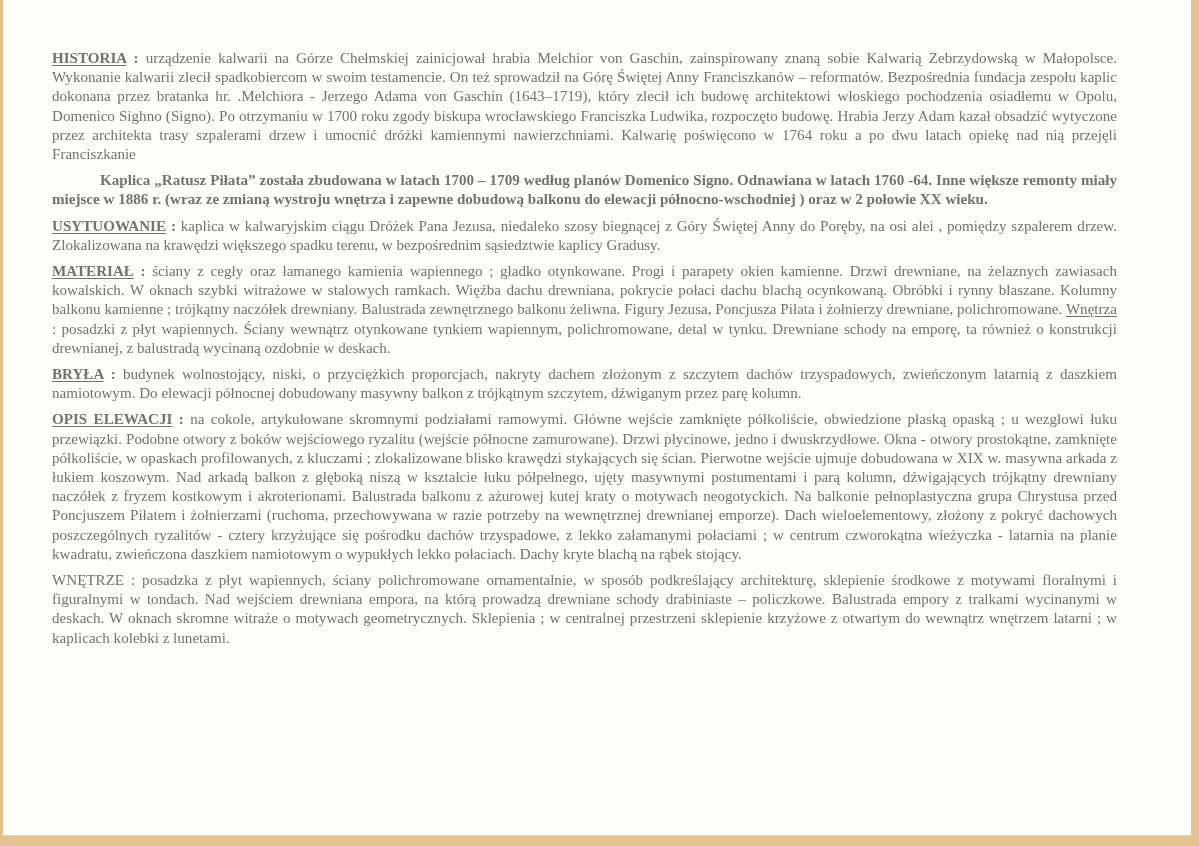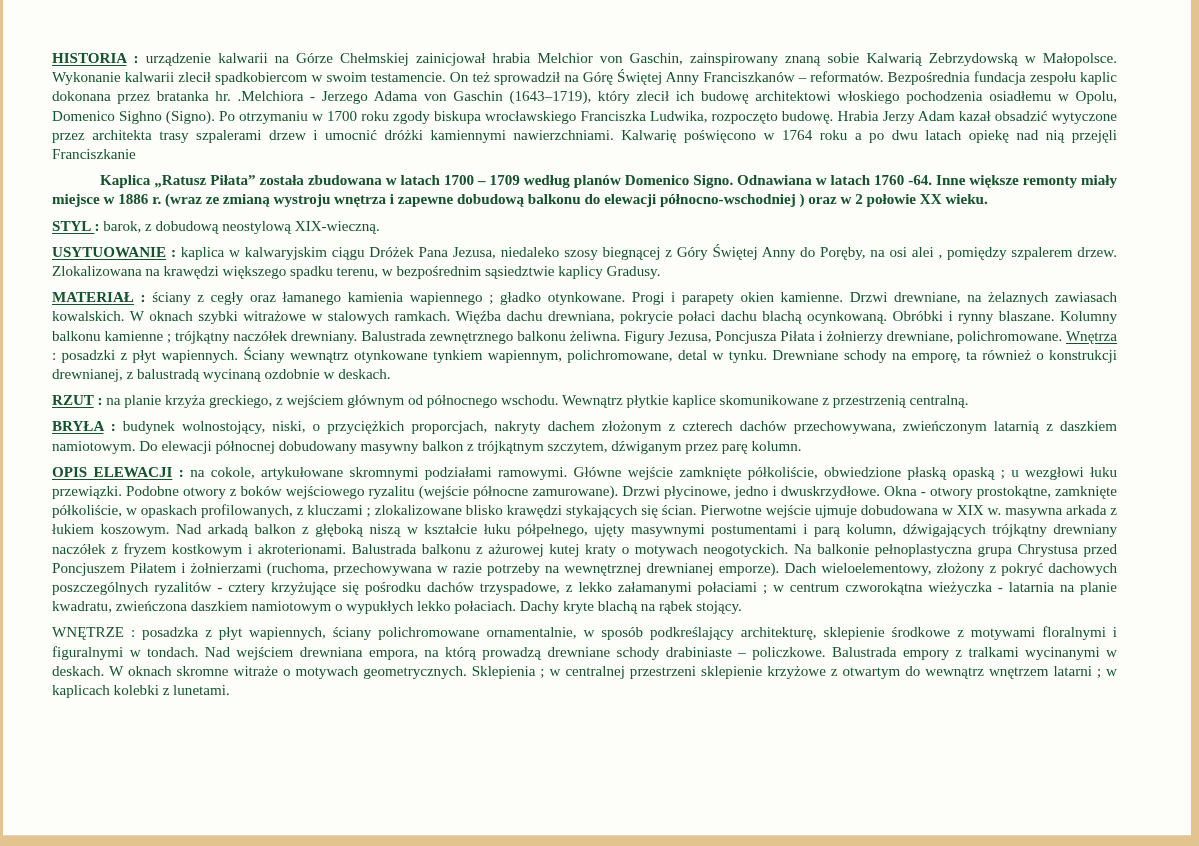--- a/index.html
+++ b/index.html
@@ -10,48 +10,46 @@
     }
     .page {
       position: absolute; left: 3px; top: 0;
       width: 1188px; height: 836px;
       background: #fdfdf9;
       box-shadow: inset 0 -1px 0 #d8d2c4;
     }
     .content {
       position: absolute; left: 49px; top: 49px; width: 1065px;
       font-family: "Liberation Serif", serif;
-      font-size: 15.1px; line-height: 19.2px; color: #14532d;
+      font-size: 15.1px; line-height: 19.2px; color: #737373;
       text-align: justify;
     }
     .para { margin: 0 0 7px 0; }
     .indent { text-indent: 48px; font-weight: bold; }
     .label { font-weight: bold; text-decoration: underline; text-underline-offset: 2px; }
     .sep { font-weight: bold; }
     .label-plain { text-underline-offset: 2px; }
     .sub { text-decoration: underline; text-underline-offset: 2px; }
   </style>
 </head>
 <body>
 
 <div class="page">
   <div class="content">
 
     <p class="para"><span class="label">HISTORIA</span><span class="sep"> : </span><span> urządzenie kalwarii na Górze Chełmskiej zainicjował hrabia Melchior von Gaschin, zainspirowany znaną sobie Kalwarią Zebrzydowską w Małopolsce. Wykonanie kalwarii zlecił spadkobiercom w swoim testamencie.  On też sprowadził na Górę Świętej Anny Franciszkanów – reformatów. Bezpośrednia fundacja zespołu kaplic dokonana przez bratanka hr. .Melchiora - Jerzego Adama von Gaschin (1643–1719), który zlecił ich budowę architektowi włoskiego pochodzenia osiadłemu w Opolu, Domenico Sighno (Signo). Po otrzymaniu w 1700 roku  zgody biskupa wrocławskiego Franciszka Ludwika, rozpoczęto budowę. Hrabia Jerzy Adam kazał obsadzić wytyczone przez architekta trasy szpalerami drzew i umocnić dróżki kamiennymi nawierzchniami. Kalwarię poświęcono w 1764 roku a po dwu latach opiekę nad nią przejęli Franciszkanie</span></p>
 
     <p class="para indent"><span>Kaplica „Ratusz Piłata” została zbudowana w latach 1700 – 1709 według planów Domenico Signo.  Odnawiana w latach 1760 -64. Inne większe remonty miały miejsce w 1886 r. (wraz ze zmianą wystroju wnętrza i zapewne dobudową balkonu do elewacji północno-wschodniej ) oraz w 2 połowie XX wieku.</span></p>
 
-    <p class="para"><span class="label">STYL </span><span class="sep"> : </span><span> barok, z dobudową neostylową  XIX-wieczną.</span></p>
 
     <p class="para"><span class="label">USYTUOWANIE</span><span class="sep"> : </span><span> kaplica w kalwaryjskim ciągu Dróżek Pana Jezusa, niedaleko szosy biegnącej z Góry Świętej Anny do Poręby, na osi alei , pomiędzy szpalerem  drzew. Zlokalizowana na krawędzi większego spadku terenu, w bezpośrednim sąsiedztwie kaplicy Gradusy.</span></p>
 
     <p class="para"><span class="label">MATERIAŁ</span><span class="sep"> : </span><span> ściany z cegły oraz łamanego kamienia wapiennego ; gładko otynkowane. Progi i parapety okien kamienne. Drzwi drewniane, na żelaznych zawiasach kowalskich. W oknach szybki witrażowe w stalowych ramkach. Więźba dachu drewniana, pokrycie połaci dachu blachą ocynkowaną. Obróbki i rynny blaszane. Kolumny balkonu kamienne ; trójkątny naczółek drewniany. Balustrada zewnętrznego balkonu żeliwna. Figury Jezusa, Poncjusza Piłata i żołnierzy drewniane, polichromowane.  </span><span class="sub">Wnętrza</span><span> : posadzki z płyt wapiennych. Ściany wewnątrz otynkowane tynkiem wapiennym, polichromowane, detal w tynku. Drewniane schody na emporę, ta również o konstrukcji drewnianej, z balustradą wycinaną ozdobnie w deskach.</span></p>
 
-    <p class="para"><span class="label">RZUT</span><span class="sep"> : </span><span>na planie krzyża greckiego, z wejściem głównym od północnego wschodu. Wewnątrz płytkie kaplice skomunikowane z przestrzenią centralną.</span></p>
 
-    <p class="para"><span class="label">BRYŁA</span><span class="sep"> : </span><span>budynek wolnostojący, niski, o przyciężkich proporcjach, nakryty dachem złożonym z czterech dachów przechowywana, zwieńczonym latarnią z daszkiem namiotowym. Do elewacji północnej dobudowany masywny balkon z trójkątnym szczytem, dźwiganym przez parę kolumn.</span></p>
+    <p class="para"><span class="label">BRYŁA</span><span class="sep"> : </span><span>budynek wolnostojący, niski, o przyciężkich proporcjach, nakryty dachem złożonym z szczytem dachów trzyspadowych, zwieńczonym latarnią z daszkiem namiotowym. Do elewacji północnej dobudowany masywny balkon z trójkątnym szczytem, dźwiganym przez parę kolumn.</span></p>
 
     <p class="para"><span class="label">OPIS ELEWACJI</span><span class="sep"> : </span><span> na cokole, artykułowane skromnymi podziałami ramowymi. Główne wejście zamknięte półkoliście, obwiedzione płaską opaską ; u wezgłowi łuku przewiązki. Podobne otwory z boków wejściowego ryzalitu (wejście północne zamurowane). Drzwi  płycinowe, jedno i dwuskrzydłowe. Okna - otwory prostokątne, zamknięte półkoliście, w opaskach profilowanych, z kluczami ; zlokalizowane blisko krawędzi stykających się ścian. Pierwotne wejście ujmuje dobudowana w XIX w. masywna arkada z łukiem koszowym.  Nad arkadą balkon z głęboką niszą w kształcie łuku półpełnego, ujęty masywnymi postumentami i parą kolumn, dźwigających trójkątny drewniany naczółek z fryzem kostkowym i akroterionami. Balustrada balkonu z ażurowej kutej kraty o motywach neogotyckich. Na balkonie pełnoplastyczna grupa Chrystusa przed Poncjuszem Piłatem i żołnierzami (ruchoma, przechowywana w razie potrzeby na wewnętrznej drewnianej emporze). Dach wieloelementowy, złożony z pokryć dachowych poszczególnych ryzalitów - cztery krzyżujące się pośrodku dachów trzyspadowe, z lekko załamanymi połaciami ;  w centrum czworokątna wieżyczka - latarnia na planie kwadratu, zwieńczona daszkiem namiotowym o wypukłych lekko połaciach. Dachy kryte blachą na rąbek stojący.</span></p>
 
     <p class="para"><span class="label-plain">WNĘTRZE</span><span> : </span><span> posadzka z płyt wapiennych, ściany polichromowane ornamentalnie, w sposób podkreślający architekturę, sklepienie środkowe z motywami floralnymi i figuralnymi w tondach. Nad wejściem drewniana empora, na którą prowadzą drewniane schody drabiniaste – policzkowe. Balustrada empory  z tralkami wycinanymi w deskach. W oknach skromne witraże o motywach geometrycznych.  Sklepienia ; w centralnej przestrzeni sklepienie krzyżowe z otwartym do wewnątrz wnętrzem latarni ; w kaplicach kolebki z lunetami.</span></p>
 
   </div>
 </div>
 
 </body></html>

